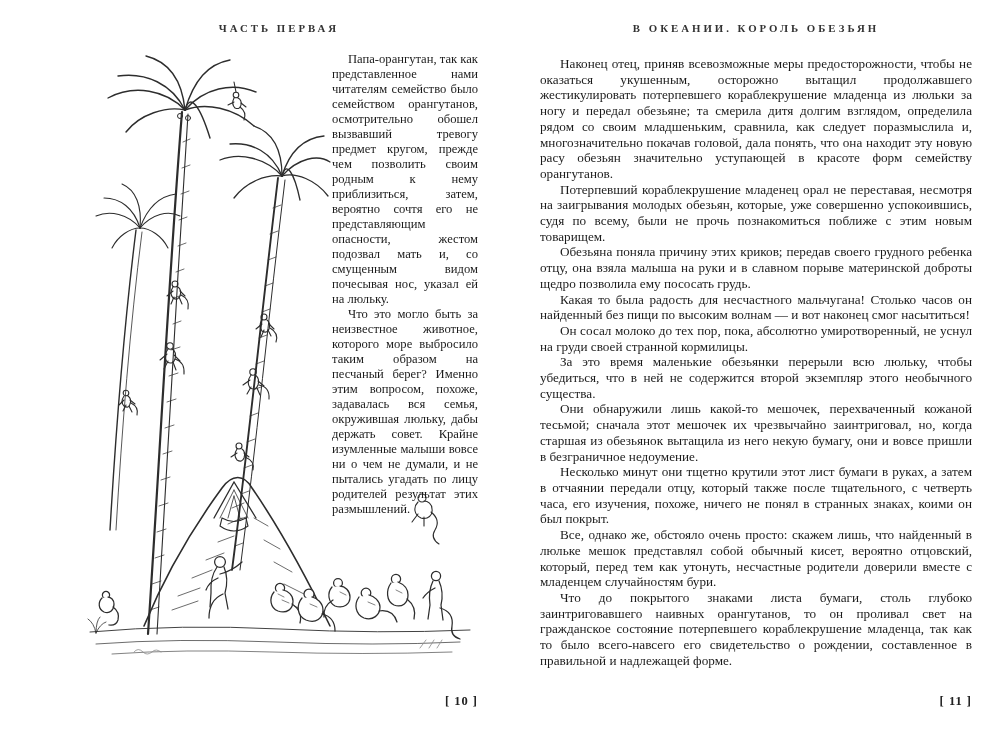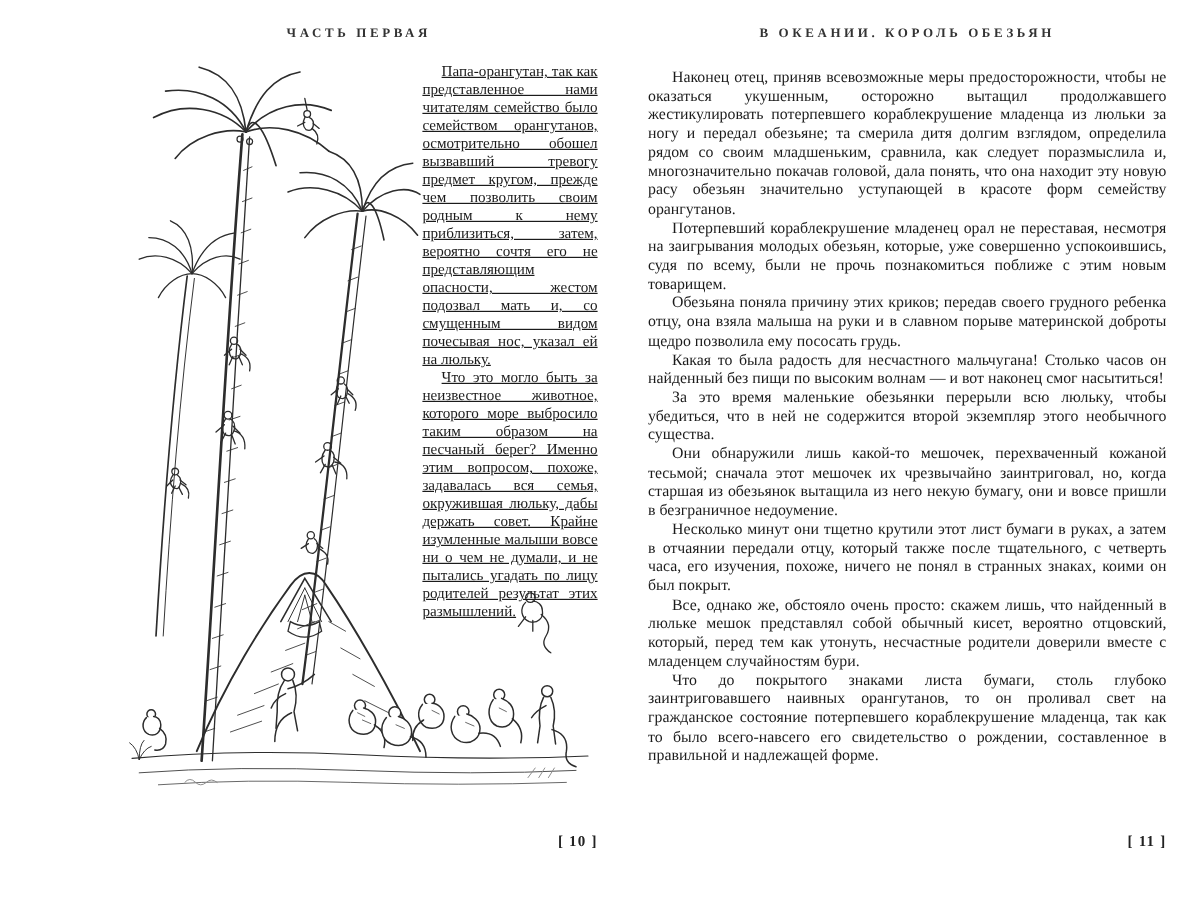--- a/index.html
+++ b/index.html
@@ -5,21 +5,21 @@
   * { margin:0; padding:0; box-sizing:border-box; }
   html, body { width:1000px; height:750px; }
   body {
     background:#ffffff;
     font-family:"Liberation Serif","DejaVu Serif",serif;
     color:#1b1b1b;
     position:relative;
     overflow:hidden;
   }
   .page { position:absolute; top:0; height:750px; }
-  .page-left  { left:100px;  width:398px; }
+  .page-left  { left:80px;  width:398px; }
   .page-right { left:518px; width:432px;margin-left:22px; }
 
   .running-head {
     position:absolute; top:22px; left:0; right:0;
     text-align:center;
     font-size:10.8px; font-weight:700;
     letter-spacing:3px; color:#333;
     white-space:nowrap;
   }
   .folio {
@@ -28,21 +28,21 @@
     font-size:12.5px; font-weight:700; letter-spacing:1px; color:#222;
   }
 
   
   .illustration { position:absolute; left:2px; top:48px; width:396px; height:615px; }
   .illustration svg { display:block; width:396px; height:615px; }
   .left-text {
     position:absolute; left:252px; top:52px; width:146px;
     text-align:justify; font-size:12.6px; line-height:15px;
   }
-  .left-text p { text-indent:16px; hyphens:auto;text-decoration:underline; -webkit-hyphens:auto; }
+  .left-text p { text-indent:16px; hyphens:auto; -webkit-hyphens:auto; }
   .left-text p + p { margin-top:0; }
   .caption {
     position:absolute; left:10px; top:672px; width:340px;
     text-align:center; font-style:italic; font-size:11.8px; color:#222;
   }
 
   
   .body-text {
     position:absolute; top:56px; left:0; width:432px;
     text-align:justify; font-size:13.2px; line-height:15.7px;
@@ -234,20 +234,21 @@
 </div>
 
 <div class="page page-right">
   <div class="running-head">В ОКЕАНИИ. КОРОЛЬ ОБЕЗЬЯН</div>
 
   <div class="body-text">
     <p>Наконец отец, приняв всевозможные меры предосторожности, чтобы не оказаться укушенным, осторожно вытащил продолжавшего жестикулировать потерпевшего кораблекрушение младенца из люльки за ногу и передал обезьяне; та смерила дитя долгим взглядом, определила рядом со своим младшеньким, сравнила, как следует поразмыслила и, многозначительно покачав головой, дала понять, что она находит эту новую расу обезьян значительно уступающей в красоте форм семейству орангутанов.</p>
     <p>Потерпевший кораблекрушение младенец орал не переставая, несмотря на заигрывания молодых обезьян, которые, уже совершенно успокоившись, судя по всему, были не прочь познакомиться поближе с этим новым товарищем.</p>
     <p>Обезьяна поняла причину этих криков; передав своего грудного ребенка отцу, она взяла малыша на руки и в славном порыве материнской доброты щедро позволила ему пососать грудь.</p>
     <p>Какая то была радость для несчастного мальчугана! Столько часов он найденный без пищи по высоким волнам — и вот наконец смог насытиться!</p>
+    <p>Он сосал молоко до тех пор, пока, абсолютно умиротворенный, не уснул на груди своей странной кормилицы.</p>
     <p>За это время маленькие обезьянки перерыли всю люльку, чтобы убедиться, что в ней не содержится второй экземпляр этого необычного существа.</p>
     <p>Они обнаружили лишь какой-то мешочек, перехваченный кожаной тесьмой; сначала этот мешочек их чрезвычайно заинтриговал, но, когда старшая из обезьянок вытащила из него некую бумагу, они и вовсе пришли в безграничное недоумение.</p>
     <p>Несколько минут они тщетно крутили этот лист бумаги в руках, а затем в отчаянии передали отцу, который также после тщательного, с четверть часа, его изучения, похоже, ничего не понял в странных знаках, коими он был покрыт.</p>
     <p>Все, однако же, обстояло очень просто: скажем лишь, что найденный в люльке мешок представлял собой обычный кисет, вероятно отцовский, который, перед тем как утонуть, несчастные родители доверили вместе с младенцем случайностям бури.</p>
     <p>Что до покрытого знаками листа бумаги, столь глубоко заинтриговавшего наивных орангутанов, то он проливал свет на гражданское состояние потерпевшего кораблекрушение младенца, так как то было всего-навсего его свидетельство о рождении, составленное в правильной и надлежащей форме.</p>
   </div>
 
   <div class="folio">[ 11 ]</div>
 </div>
 

